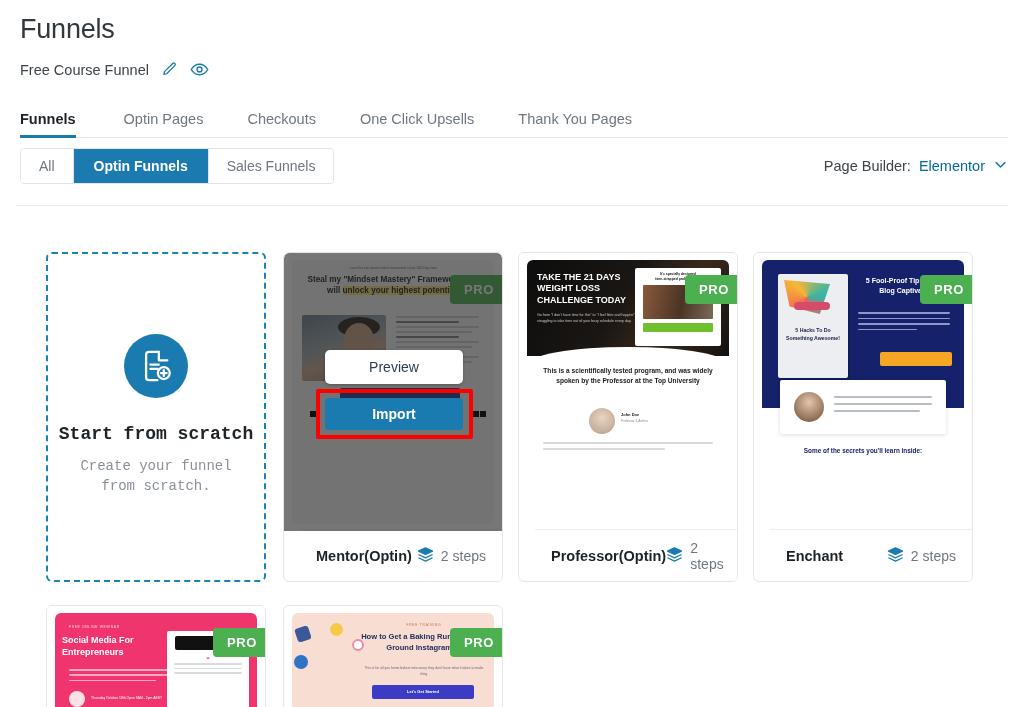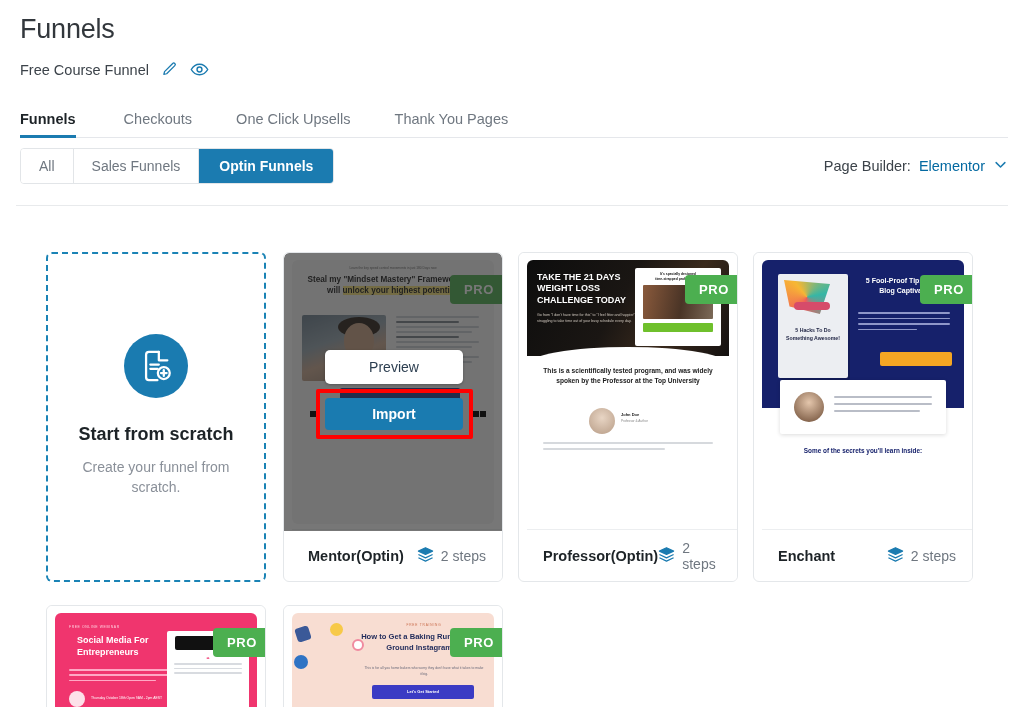--- a/index.html
+++ b/index.html
@@ -71,40 +71,40 @@
   .card.c1 { left: 263px; top: 0; }
   .card.c2 { left: 498px; top: 0; }
   .card.c3 { left: 733px; top: 0; }
   .card.r1c0 { left: 26px; top: 353px; height: 110px; }
   .card.r1c1 { left: 263px; top: 353px; height: 110px; }
 
   
   .scratch {
     position:absolute; left:26px; top:0; width:220px; height:330px;
     border: 2px dashed #1a83b5; border-radius: 6px; background:#fff;
-    display:flex; flex-direction:column; align-items:center; cursor:pointer;
+    display:flex; flex-direction:column; align-items:center; cursor:pointer;font-family:Liberation Mono, monospace;
   }
   .scratch-circle {
     width: 64px; height: 64px; border-radius: 50%; background:#1a7bb0;
     display:flex; align-items:center; justify-content:center; margin-top: 80px;
   }
   .scratch-title { margin-top: 26px; font-size: 18px; font-weight:700; color:#1d2327; }
   .scratch-sub { margin-top: 12px; font-size: 14px; color: #8a9099; text-align:center; line-height:1.45; width: 175px; }
 
   
   .thumb { position:absolute; left:0; top:0; width:100%; height:278px; overflow:hidden; background:#fff;
            border-radius: 5px 5px 0 0; }
   .thumb-inner { position:absolute; left:8px; top:7px; right:8px; height:264px; border-radius:6px; overflow:hidden; }
   .pro {
     position:absolute; top:22px; right:-6px; z-index: 6;
     background:#4caf50; color:#fff; font-size:13px; font-weight:700; letter-spacing:.6px;
     padding:7px 14px; border-radius:4px 0 0 4px;
   }
   .footer {
-    position:absolute; left:8px; right:0; bottom:0; height:52px;
+    position:absolute; left:16px; right:0; bottom:0; height:52px;
     border-top:1px solid #eceef0; display:flex; align-items:center;
     justify-content:space-between; padding: 0 16px; background:#fff;
   }
   .fname { font-size:14.5px; font-weight:700; color:#1d2327; }
   .fsteps { display:flex; align-items:center; gap:7px; font-size:14px; color:#6f7780; }
 
   
   .overlay {
     position:absolute; inset:0; background:rgba(35,35,35,.62); z-index: 8;
     border-radius: 5px 5px 0 0;
@@ -189,21 +189,21 @@
               border-radius:2px; box-shadow:0 1px 4px rgba(0,0,0,.14); }
   .en .quote .av { position:absolute; left:14px; top:12px; width:30px; height:30px; border-radius:50%;
               background:radial-gradient(circle at 50% 35%,#e4c6ac,#6b4a33); }
   .en .quote .l { position:absolute; left:54px; height:1.6px; background:#b9bdc7; border-radius:1px; }
   .en .h2 { position:absolute; left:20px; right:20px; top:186px; text-align:center; font-size:6.4px;
               font-weight:700; color:#16216b; line-height:1.7; }
 
   
   .sm { position:absolute; inset:0; background:#f0356e; }
   .sm .eyebrow { position:absolute; left:14px; top:12px; font-size:3.4px; color:#ffd2e0; letter-spacing:.6px; }
-  .sm .h1 { position:absolute; left:22px; top:22px; width:112px; font-size:9px; font-weight:700; color:#fff; line-height:1.3; }
+  .sm .h1 { position:absolute; left:7px; top:22px; width:112px; font-size:9px; font-weight:700; color:#fff; line-height:1.3; }
   .sm .para { position:absolute; left:14px; top:56px; width:124px; }
   .sm .para .l { height:1.8px; background:#ffa8c4; border-radius:1px; margin-bottom:3.5px; }
   .sm .para .l.s { width:70% }
   .sm .date { position:absolute; left:14px; top:78px; display:flex; gap:6px; align-items:center; }
   .sm .date .c { width:16px; height:16px; border-radius:50%; background:#fff; opacity:.85 }
   .sm .date .d { font-size:3.4px; color:#fff; line-height:1.7 }
   .sm .panel { position:absolute; right:8px; top:18px; width:82px; height:130px; background:#fff; border-radius:2px; padding:6px; }
   .sm .panel .t { font-size:5px; font-weight:700; color:#111; text-align:center; }
   .sm .panel .sub { font-size:3px; color:#888; text-align:center; margin-top:3px; }
   .sm .panel .bk { margin:5px auto 0; width:66px; height:14px; background:#111; border-radius:2px; }
@@ -240,30 +240,31 @@
     <span class="icon-btn" title="preview">
       <svg width="19" height="19" viewBox="0 0 24 24" fill="none" stroke="#1b7bb0" stroke-width="1.8" stroke-linecap="round" stroke-linejoin="round">
         <path d="M1.6 12S5.4 5.4 12 5.4 22.4 12 22.4 12 18.6 18.6 12 18.6 1.6 12 1.6 12z"></path>
         <circle cx="12" cy="12" r="3.1"></circle>
       </svg>
     </span>
   </div>
 
   <div class="tabs">
     <div class="tab active">Funnels</div>
+    <div class="tab">Optin Pages</div>
     <div class="tab">Checkouts</div>
     <div class="tab">One Click Upsells</div>
     <div class="tab">Thank You Pages</div>
   </div>
 
   <div class="filterrow">
     <div class="segmented">
       <div class="seg">All</div>
+      <div class="seg active">Optin Funnels</div>
       <div class="seg">Sales Funnels</div>
-      <div class="seg active">Optin Funnels</div>
     </div>
     <div class="builder">
       <span class="label">Page Builder:</span>
       <span class="value">Elementor</span>
       <span>
         <svg width="15" height="15" viewBox="0 0 24 24" fill="none" stroke="#1b7bb0" stroke-width="2.4" stroke-linecap="round" stroke-linejoin="round">
             <polyline points="5 9 12 16 19 9"></polyline>
           </svg>
       </span>
     </div>

